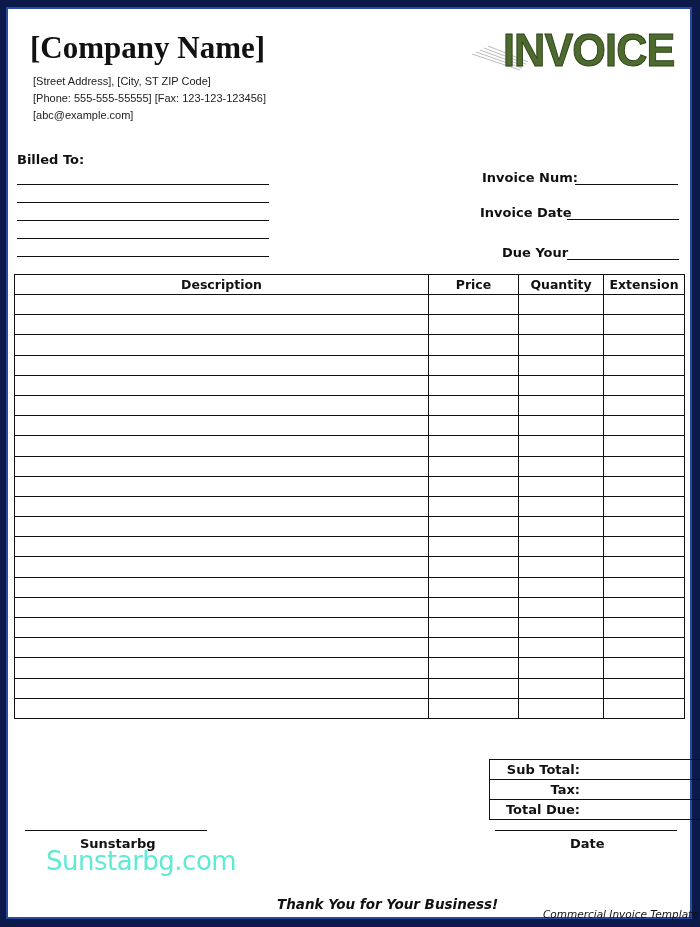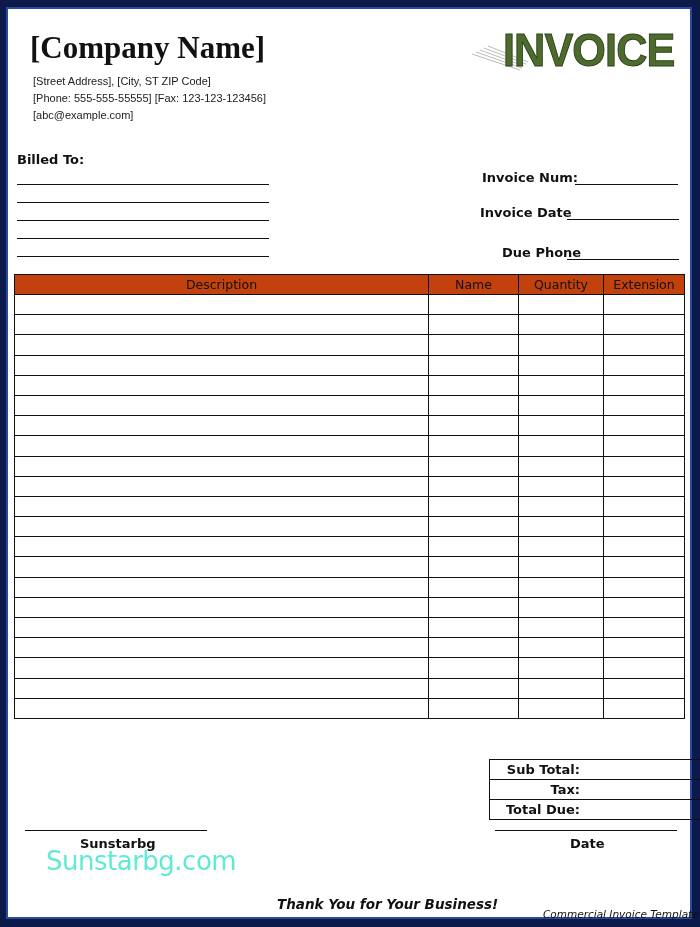--- a/index.html
+++ b/index.html
@@ -8,21 +8,21 @@
   .page{position:absolute;left:8px;top:9px;width:682px;height:908px;background:#fff;}
   .abs{position:absolute;}
   .company{left:30px;top:30px;font-family:"Liberation Serif",serif;font-weight:bold;font-size:31px;color:#111;white-space:nowrap;}
   .addr{left:33px;font-family:"Liberation Sans",sans-serif;font-size:11px;color:#222;white-space:nowrap;}
   .invoice-title{left:503px;top:22px;font-family:"Liberation Sans",sans-serif;font-weight:bold;font-size:47px;color:#4e6b2f;letter-spacing:-1px;transform:scaleX(0.92);transform-origin:left top;-webkit-text-stroke:1px #2f4419;}
   .swoosh{left:470px;top:42px;width:60px;height:30px;}
   .label{font-weight:bold;font-size:13px;color:#111;white-space:nowrap;text-align:right;}
   .line{background:#111;height:1px;}
   table.items{position:absolute;left:14px;top:274px;border-collapse:collapse;width:671px;}
   table.items th,table.items td{border:1px solid #111;padding:0;}
-  table.items th{background:#c2410c;height:19px;font-size:12.5px;font-weight:normal;color:#111;text-align:center;}
+  table.items th{background:#ffffff;height:19px;font-size:12.5px;font-weight:bold;color:#111;text-align:center;}
   table.items td{height:19.2px;}
   table.totals{position:absolute;left:489px;top:715px;border-collapse:collapse;width:243px;margin-top:44px;}
   table.totals td{border:1px solid #111;height:19px;padding:0;font-size:13px;font-weight:bold;color:#111;}
   table.totals td.lbl{text-align:right;padding-right:2px;width:90px;border-right:none;}
   table.totals td.val{border-left:none;}
   .watermark{left:46px;top:846px;font-family:"DejaVu Sans",sans-serif;font-size:26px;color:#5eead4;white-space:nowrap;letter-spacing:-0.5px;}
   .thanks{left:251px;top:896px;font-family:"DejaVu Sans",sans-serif;font-style:italic;font-weight:bold;font-size:13.5px;color:#111;white-space:nowrap;margin-left:26px;}
   .template-name{left:527px;top:908px;font-family:"DejaVu Sans",sans-serif;font-style:italic;font-size:10.5px;color:#111;white-space:nowrap;margin-left:16px;}
 </style>
 </head>
@@ -53,28 +53,28 @@
   <div class="line" style="margin-bottom:17px"></div>
   <div class="line" style="margin-bottom:17px"></div>
   <div class="line" style="margin-bottom:17px"></div>
   <div class="line"></div>
 </div>
 
 <div class="abs label" style="left:482px;top:170px;">Invoice Num:</div>
 <div class="abs line" style="left:575px;top:184px;width:103px;"></div>
 <div class="abs label" style="left:480px;top:205px;">Invoice Date</div>
 <div class="abs line" style="left:567px;top:219px;width:112px;"></div>
-<div class="abs label" style="left:502px;top:245px;">Due Phone</div>
+<div class="abs label" style="left:502px;top:245px;">Due Your</div>
 <div class="abs line" style="left:567px;top:259px;width:112px;"></div>
 
 <table class="items">
   <thead>
     <tr>
       <th style="width:413px">Description</th>
-      <th style="width:89px">Name</th>
+      <th style="width:89px">Price</th>
       <th style="width:84px">Quantity</th>
       <th>Extension</th>
     </tr>
   </thead>
   <tbody id="item-rows">
       <tr>
         <td></td>
         <td></td>
         <td></td>
         <td></td>

